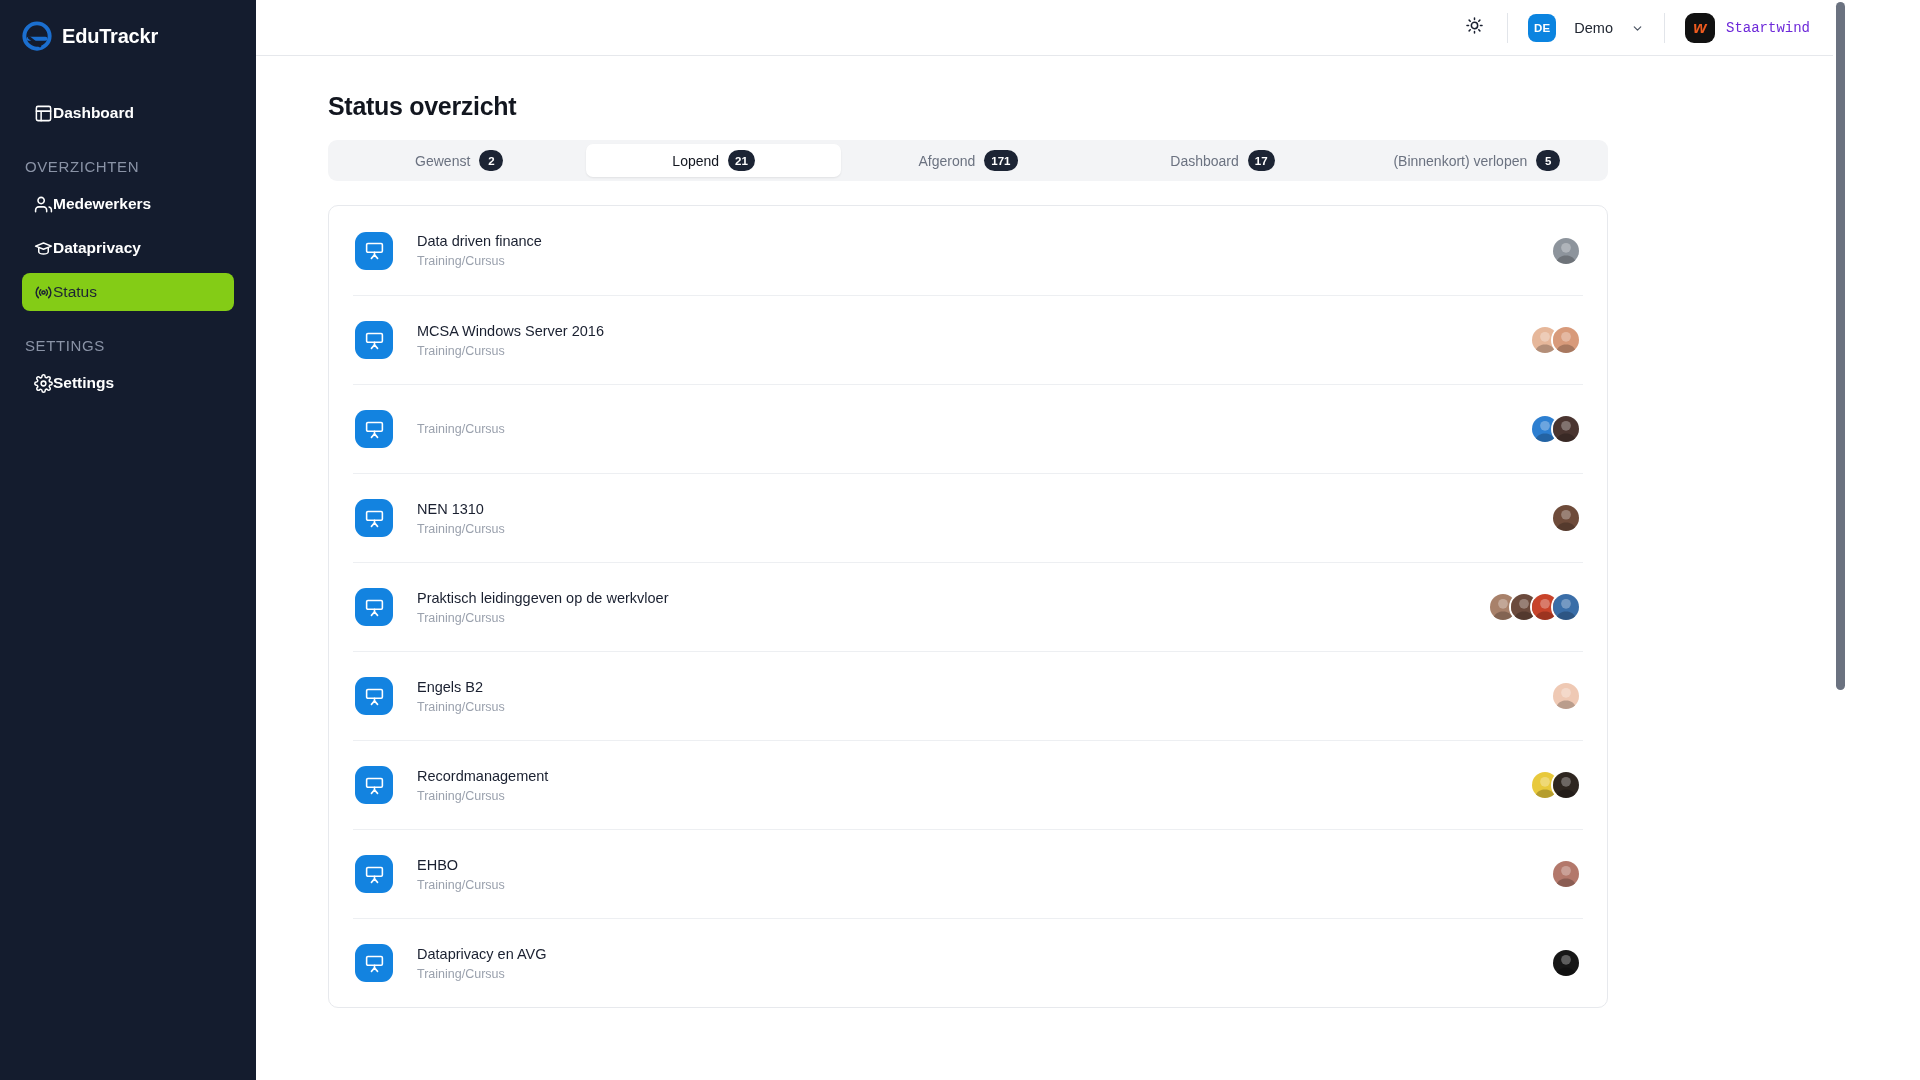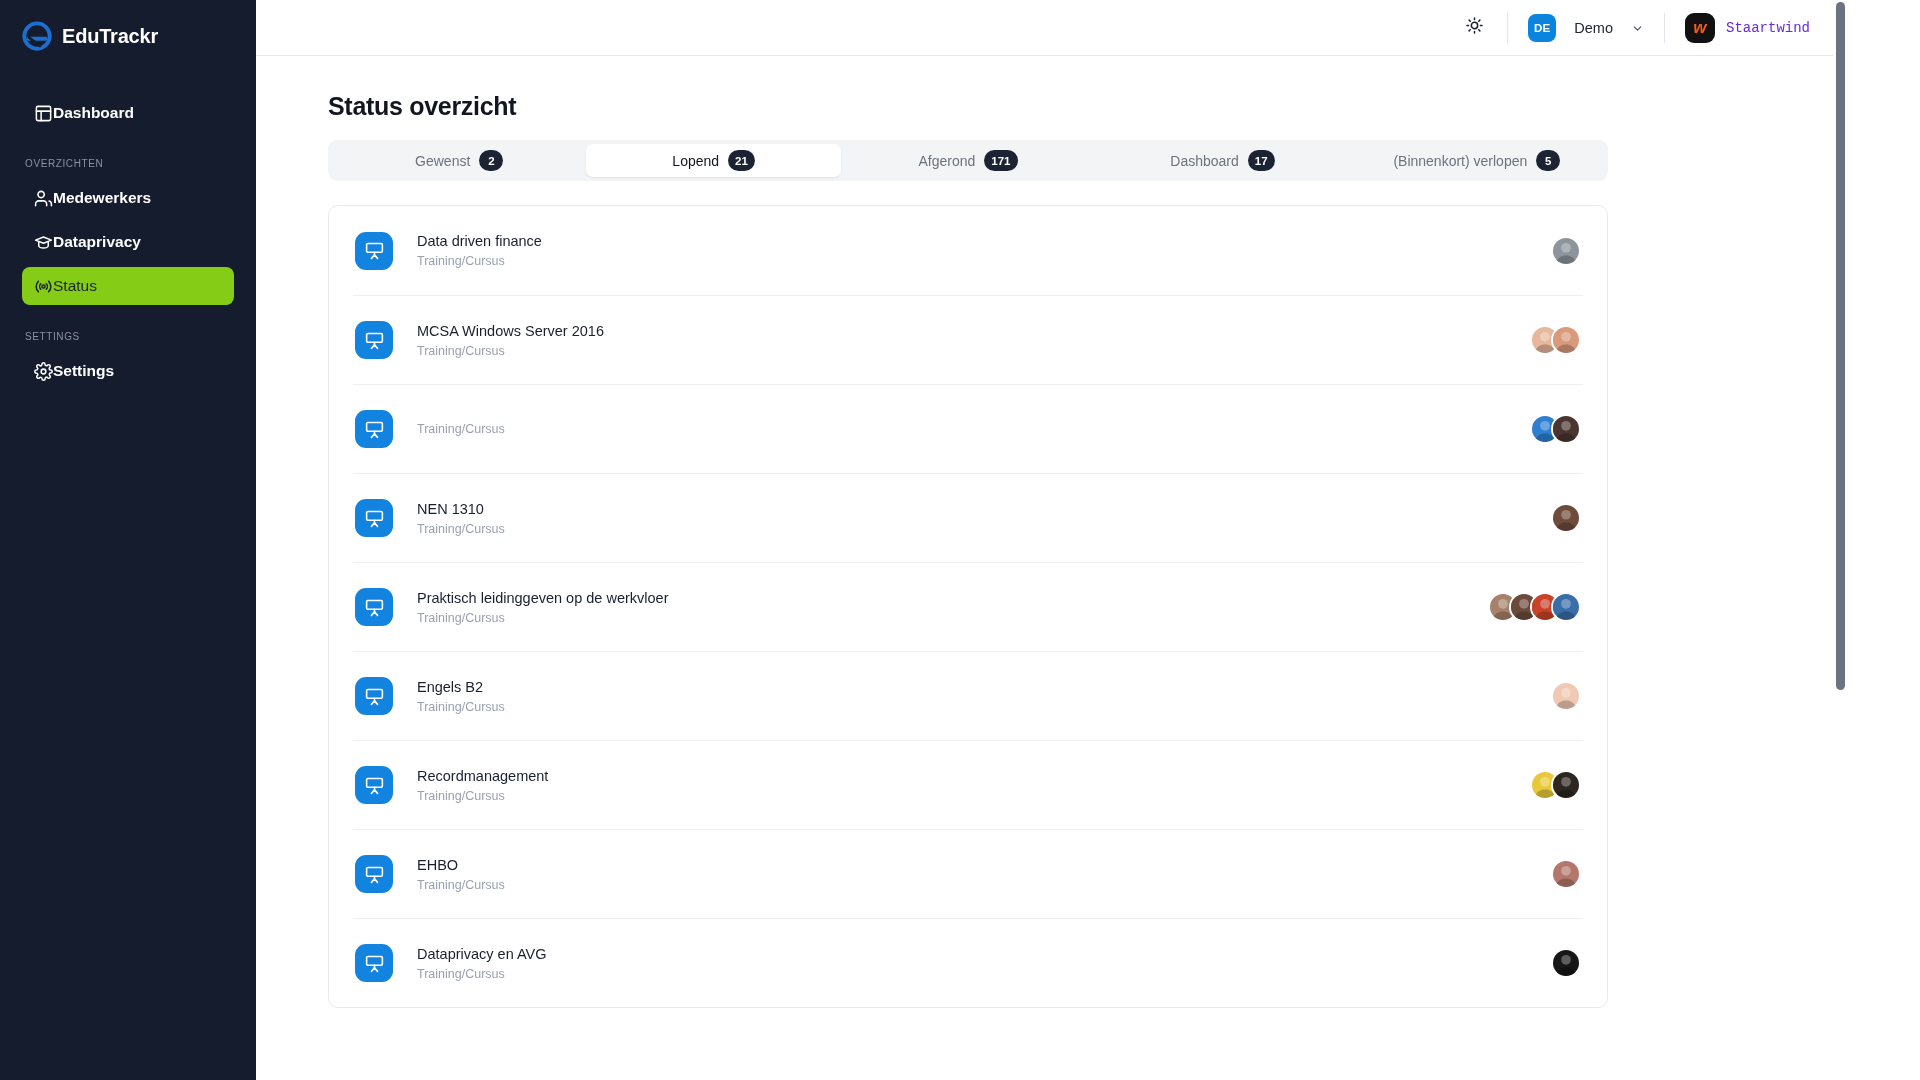--- a/index.html
+++ b/index.html
@@ -23,21 +23,21 @@
     display: flex; align-items: center; gap: 10px;
     padding: 16px 0 0 22px;
     height: 56px;
   }
   .brand-mark { width: 30px; height: 30px; flex: 0 0 30px; }
   .brand-name {
     font-size: 20px; font-weight: bold; letter-spacing: -0.2px; color: #ffffff;
   }
   .nav { margin-top: 38px; }
   .nav-section-label {
-    font-size: 10px; letter-spacing: 0.6px;
+    font-size: 15px; letter-spacing: 0.6px;
     color: #8a93a6; padding: 0 0 0 25px; margin: 26px 0 10px 0;
     text-transform: uppercase;
   }
   .nav-item {
     display: flex; align-items: center; 
     height: 38px; margin: 6px 22px 6px 22px;
     padding: 0 12px; border-radius: 8px;
     font-size: 15.5px; font-weight: bold; color: #ffffff;
     cursor: pointer;
   }

